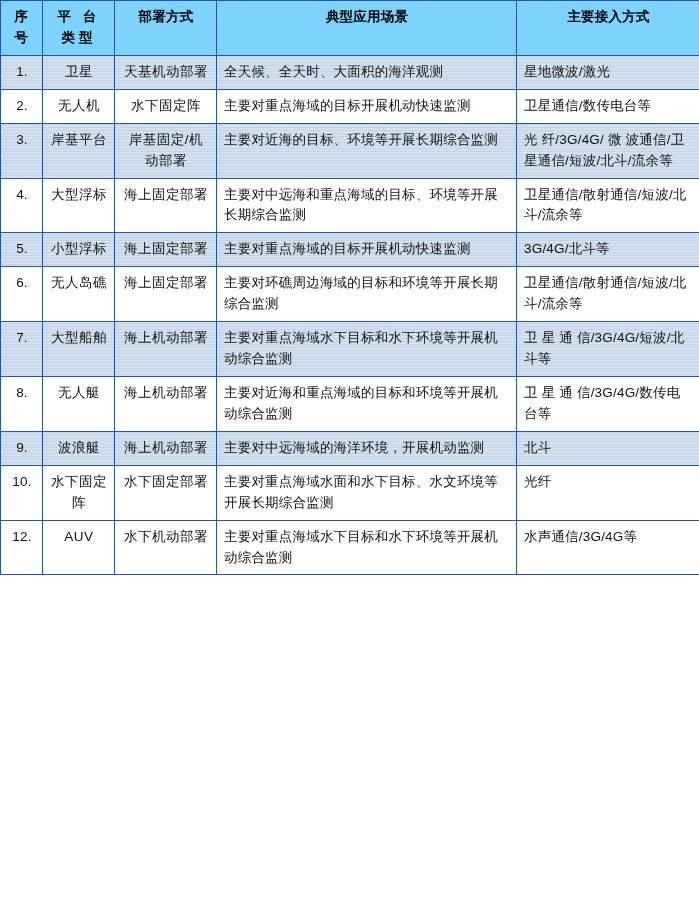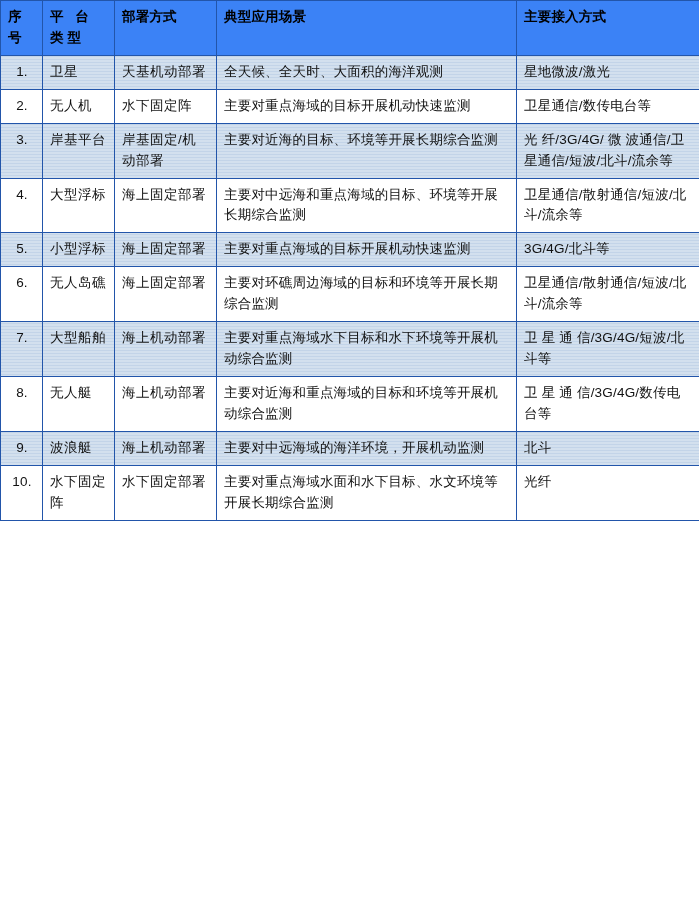--- a/index.html
+++ b/index.html
@@ -28,23 +28,23 @@
 
   table.platform-table th,
   table.platform-table td {
     border: 1px solid #2255aa;
     padding: 6px 6px 6px 7px;
     vertical-align: top;
     line-height: 1.55;
     letter-spacing: 0.2px;
   }
   thead th {
-    background: #3b82f6;
+    background: #7dd3fc;
     font-weight: bold;
-    text-align: left;
+    text-align: center;
     color: #000000;
     border-top: none;
     border-left: none;
     border-right: none;
     border-bottom: 1px solid #2255aa;
     padding-top: 8px;
     padding-bottom: 8px;
   }
   thead th.th-sn {
     letter-spacing: 2px;
@@ -82,20 +82,21 @@
     text-align: left;
   }
   .cell-inner {
     display: block;
     white-space: pre-wrap;
     word-break: break-all;
   }
   td.col-type .cell-inner,
   td.col-deploy .cell-inner {
     letter-spacing: 0.5px;
+    text-align: center;
   }
 </style>
 </head>
 <body>
 
 <table class="platform-table">
   <colgroup>
     <col class="c0">
       <col class="c1">
       <col class="c2">
@@ -275,14 +276,31 @@
         <td class="col-deploy">
           <span class="cell-inner">水下固定部署</span>
         </td>
         <td class="col-scene">
           <span class="cell-inner">主要对重点海域水面和水下目标、水文环境等开展长期综合监测</span>
         </td>
         <td class="col-access">
           <span class="cell-inner">光纤</span>
         </td>
       </tr>
+      <tr class="band-b">
+        <td class="col-sn">
+          <span class="cell-inner">12.</span>
+        </td>
+        <td class="col-type">
+          <span class="cell-inner">AUV</span>
+        </td>
+        <td class="col-deploy">
+          <span class="cell-inner">水下机动部署</span>
+        </td>
+        <td class="col-scene">
+          <span class="cell-inner">主要对重点海域水下目标和水下环境等开展机动综合监测</span>
+        </td>
+        <td class="col-access">
+          <span class="cell-inner">水声通信/3G/4G等</span>
+        </td>
+      </tr>
     </tbody>
 </table>
 
 </body></html>

